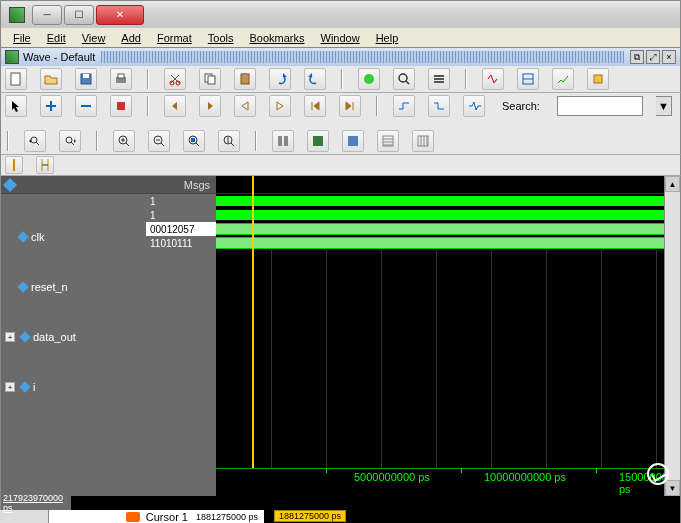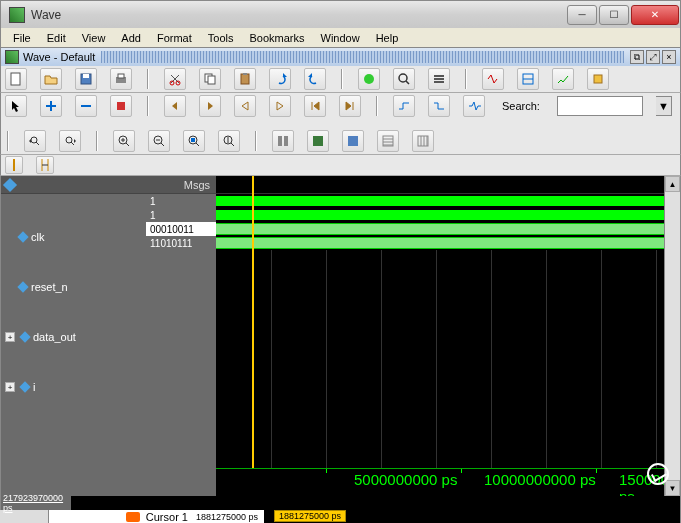--- a/index.html
+++ b/index.html
@@ -6,21 +6,21 @@
 body { width: 681px; height: 523px; background: #ddd; overflow: hidden; position: relative; }
 
 .titlebar { height: 28px; background: linear-gradient(to bottom, #e8e8e8, #d0d0d0, #c8c8c8); display: flex; align-items: center; padding-left: 8px; border: 1px solid #888; border-bottom: none; }
 .titlebar .icon { width: 16px; height: 16px; background: linear-gradient(45deg,#2a7a2a,#5fbf5f); margin-right: 6px; border: 1px solid #444; }
 .titlebar .title { flex: 1; color: #333; font-size: 12px; }
 .titlebar .winbtns { display: flex; }
 .winbtn { width: 30px; height: 20px; margin: 0 1px; background: linear-gradient(#f0f0f0,#c0c0c0); border: 1px solid #888; border-radius: 3px; display: flex; align-items: center; justify-content: center; font-size: 10px; color: #222; }
 .winbtn.close { width: 48px; background: linear-gradient(#f08080,#d03030); color: #fff; border-color: #a02020; }
 .winbtn.max { width: 30px; }
 
-.menubar { height: 20px; background: #ece9d8; border: 1px solid #888; border-top: none; display: flex; align-items: center; padding-left: 4px; }
+.menubar { height: 20px; background: #ece9d8; border: 1px solid #888; border-top: none; display: flex; align-items: center; padding-left: 4px; text-decoration: underline; }
 .menubar span { padding: 2px 8px; color: #000; }
 
 .tabbar { height: 18px; background: linear-gradient(#dbe6f4,#b8cde8); border-left: 1px solid #888; border-right: 1px solid #888; display: flex; align-items: center; }
 .tabbar .tabicon { width: 14px; height: 14px; background: linear-gradient(45deg,#2a7a2a,#5fbf5f); margin: 0 4px; border: 1px solid #444; }
 .tabbar .tabtext { color: #000; flex: none; }
 .tabbar .tabfill { flex: 1; height: 12px; margin: 0 6px; background: repeating-linear-gradient(90deg,#7a9ac8 0 1px,#b8cde8 1px 3px); }
 .tabbar .tabctrls { display: flex; gap: 2px; padding-right: 4px; }
 .tabctrl { width: 14px; height: 14px; border: 1px solid #777; background: #d8d8d8; font-size: 9px; display: flex; align-items: center; justify-content: center; }
 
 .toolbar { background: #e8e8e8; border-left: 1px solid #888; border-right: 1px solid #888; border-bottom: 1px solid #aaa; display: flex; align-items: center; padding: 2px 4px; gap: 13px; flex-wrap: wrap; }
@@ -52,21 +52,21 @@
 .wavesig .bus { position: absolute; top: 1px; left: 0; right: 0; height: 12px; background: #7fe87f; border-top: 1px solid #0c0; border-bottom: 1px solid #0c0; }
 .wavesig .trans { position: absolute; top: 0; bottom: 0; width: 2px; background: #083; }
 
 .gridlines { position: absolute; top: 74px; left: 0; right: 0; bottom: 28px; }
 .gridlines .vline { position: absolute; top: 0; bottom: 0; width: 1px; background: #333; }
 
 .cursor-line { position: absolute; top: 0; bottom: 28px; width: 2px; background: #ffcc00; left: 36px; z-index: 5; }
 
 .timescale { position: absolute; left: 0; right: 0; bottom: 14px; height: 14px; border-top: 1px solid #0a0; }
 .timescale .tick { position: absolute; top: 0; width: 1px; height: 4px; background: #0f0; }
-.timescale .tlabel { position: absolute; top: 2px; color: #0f0; font-size: 15px; padding-left: 48px; }
+.timescale .tlabel { position: absolute; top: 2px; color: #0f0; font-size: 11px; padding-left: 48px; }
 
 .nowrow { height: 14px; display: flex; background: #444; }
 .nowrow .lbl { width: 145px; background: #6b6b6b; color: #ccc; text-align: right; padding-right: 6px; font-size: 10px; display: flex; align-items: center; justify-content: flex-end; }
 .nowrow .nowicon { width: 14px; height: 10px; background: #ff6600; margin-right: 6px; border-radius: 2px; }
 .nowrow .val { width: 70px; background: #6b6b6b; color: #fff; font-size: 9px; display: flex; align-items: center; padding-left: 2px; text-decoration: underline; }
 .nowrow .bar { flex: 1; background: #000; position: relative; }
 
 .cursrow { height: 14px; display: flex; margin-left: 48px; }
 .cursrow .lbl { width: 145px; background: #fff; color: #000; text-align: right; padding-right: 6px; font-size: 10px; display: flex; align-items: center; justify-content: flex-end; }
 .cursrow .cicon { width: 14px; height: 10px; background: #ff6600; margin-right: 6px; border-radius: 2px; }
@@ -90,21 +90,20 @@
 
 .vscroll { width: 16px; background: #e0e0e0; border-left: 1px solid #888; display: flex; flex-direction: column; }
 .vscroll .sbtn { height: 16px; background: #d0d0d0; border: 1px solid #aaa; display: flex; align-items: center; justify-content: center; font-size: 8px; }
 .vscroll .track { flex: 1; }
 </style>
 </head>
 <body>
 
 <div class="titlebar">
   <div class="icon"></div>
-  <div class="title">Wave</div>
   <div class="winbtns">
     <div class="winbtn">─</div>
     <div class="winbtn max">☐</div>
     <div class="winbtn close">✕</div>
   </div>
 </div>
 
 <div class="menubar">
   <span>File</span>
   <span>Edit</span>
@@ -406,21 +405,21 @@
     <div class="sigrow">
         <div class="exp">+</div>
         <div class="diamond"></div>
         <span>i</span>
       </div>
   </div>
   <div class="valpane">
     <div class="valhdr">Msgs</div>
     <div class="valrow">1</div>
     <div class="valrow">1</div>
-    <div class="valrow sel">00010011</div>
+    <div class="valrow sel">00012057</div>
     <div class="valrow">11010111</div>
   </div>
   <div class="wavepane">
     <div class="wavehdr"></div>
     <div class="wavesig">
         <div class="flat"></div>
       </div>
     <div class="wavesig">
         <div class="flat"></div>
         <div class="trans" style="left:36px"></div>

